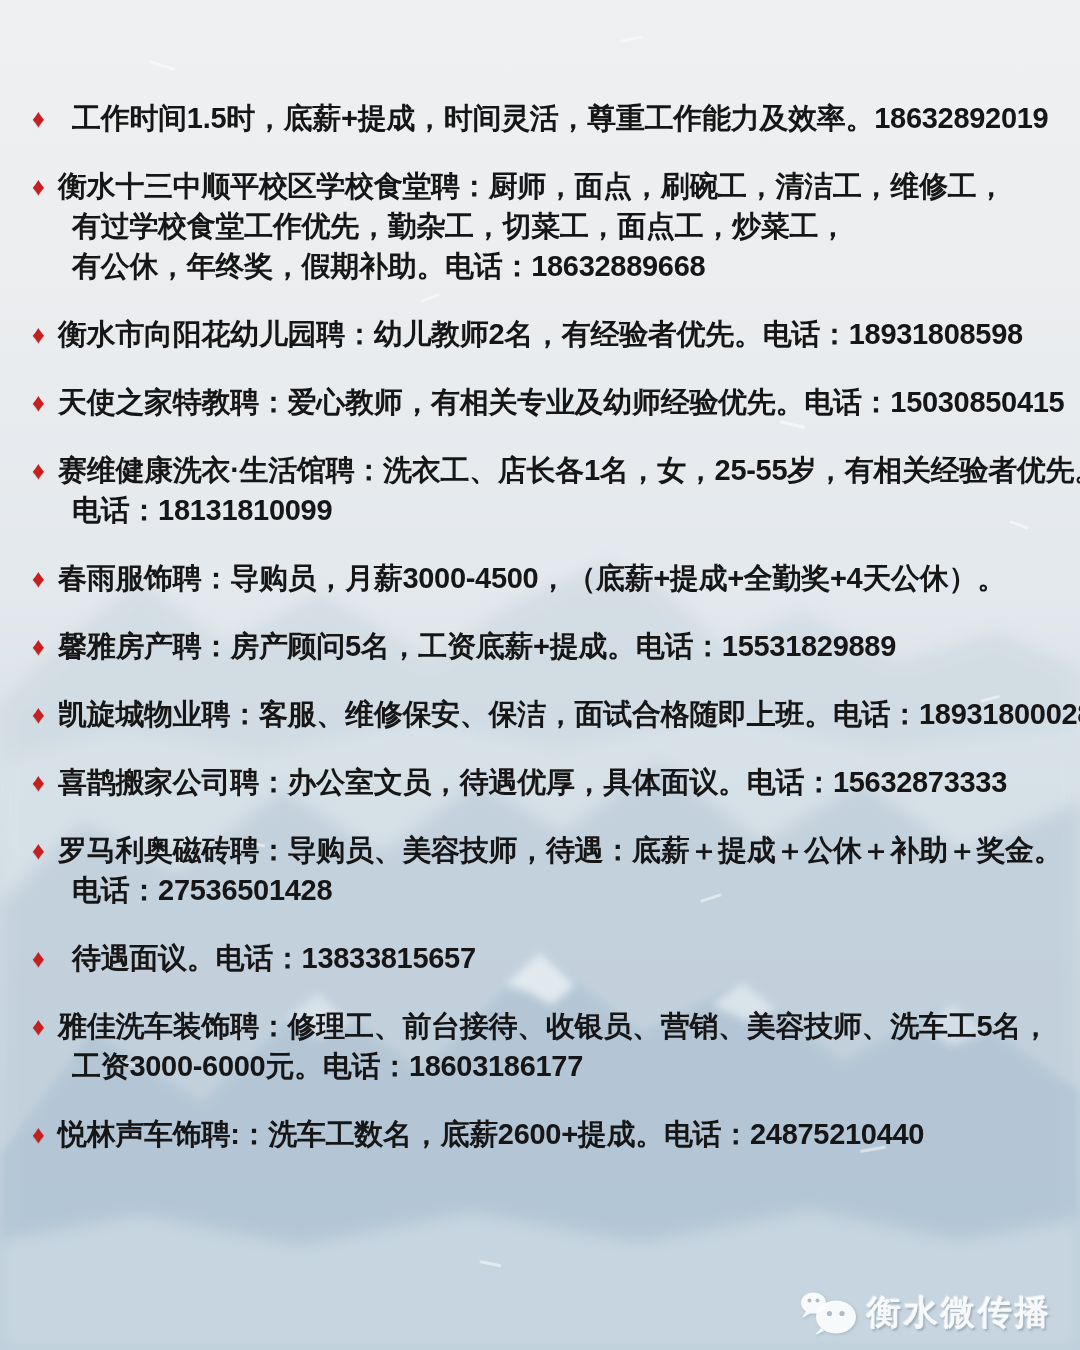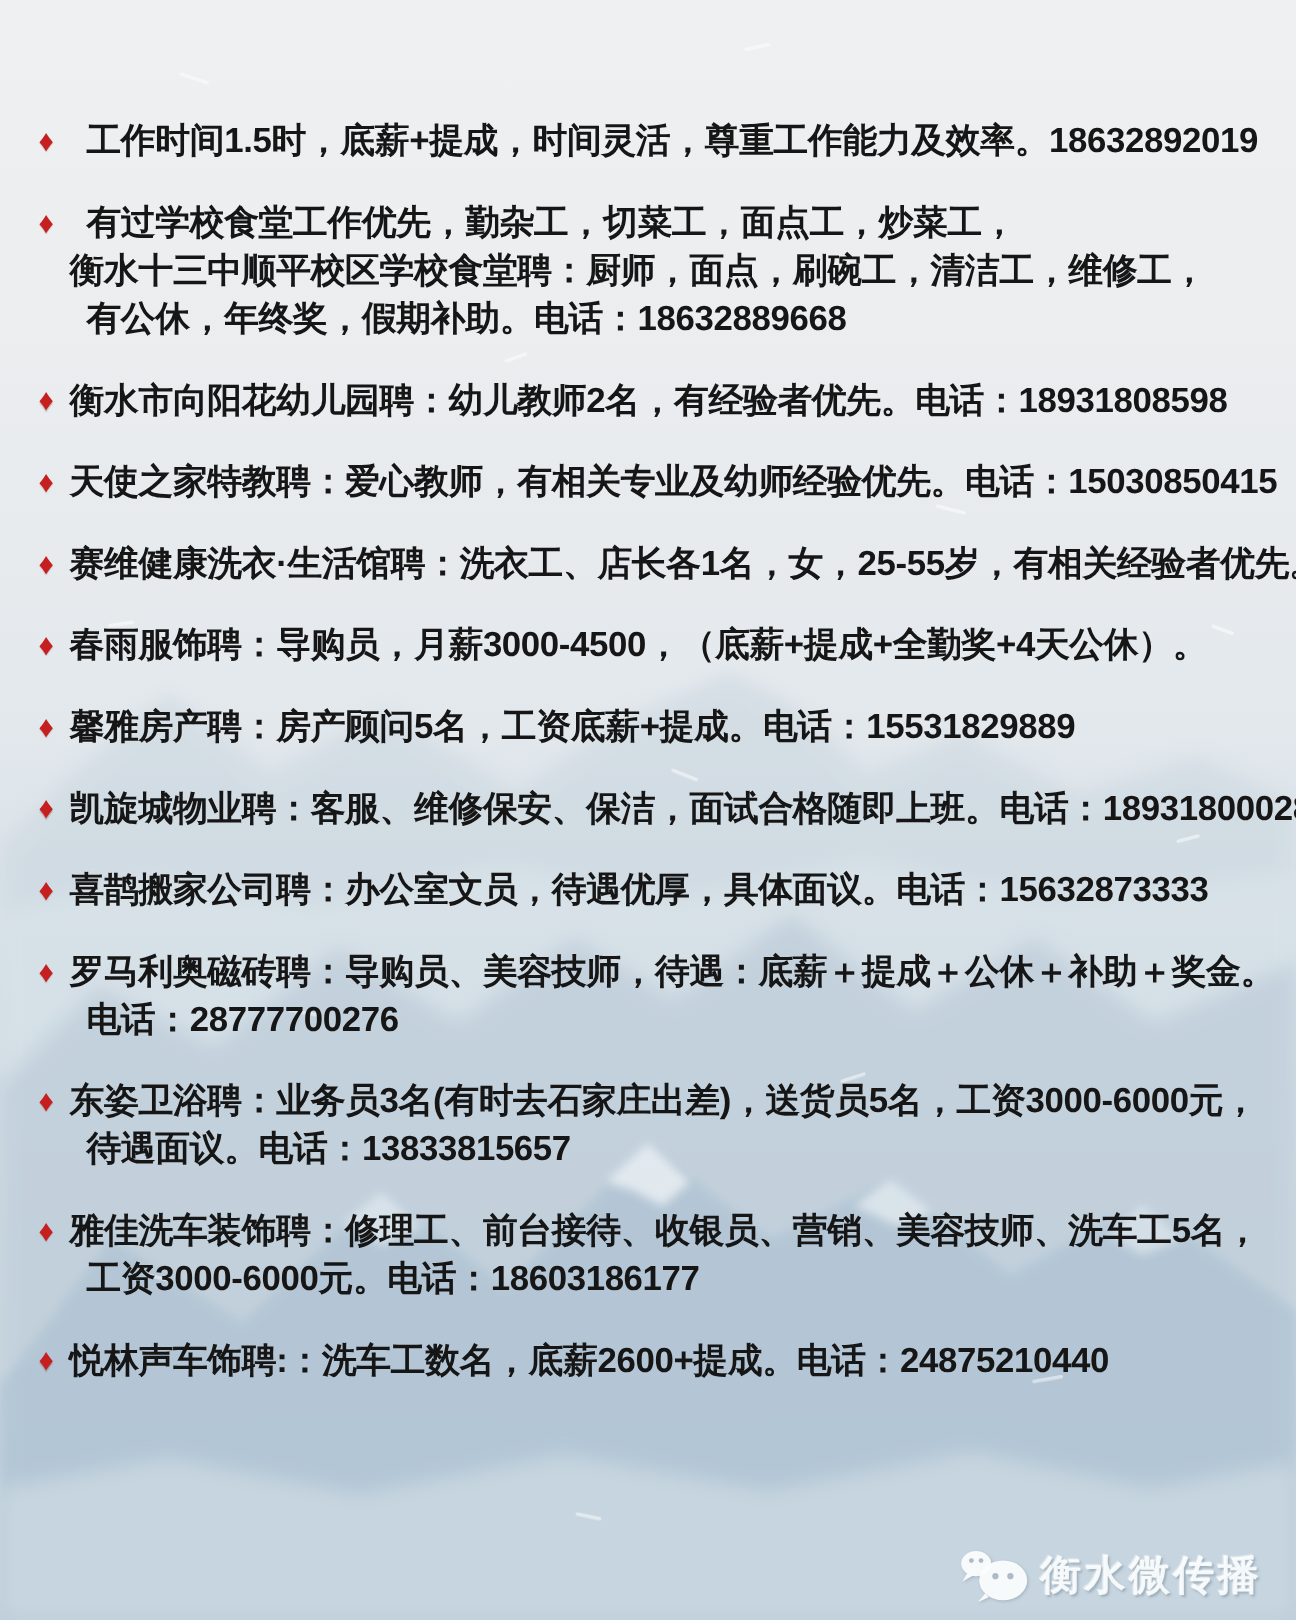--- a/index.html
+++ b/index.html
@@ -107,41 +107,42 @@
   <main class="content">
       <div class="listing">
         <span class="bullet">♦</span>
         <div class="lines">
           <div class="line cont">工作时间1.5时，底薪+提成，时间灵活，尊重工作能力及效率。18632892019</div>
         </div>
       </div>
       <div class="listing">
         <span class="bullet">♦</span>
         <div class="lines">
+          <div class="line">衡水十三中顺平校区学校食堂聘：厨师，面点，刷碗工，清洁工，维修工，</div>
           <div class="line cont">有过学校食堂工作优先，勤杂工，切菜工，面点工，炒菜工，</div>
-          <div class="line">衡水十三中顺平校区学校食堂聘：厨师，面点，刷碗工，清洁工，维修工，</div>
           <div class="line cont">有公休，年终奖，假期补助。电话：18632889668</div>
         </div>
       </div>
       <div class="listing">
         <span class="bullet">♦</span>
         <div class="lines">
           <div class="line">衡水市向阳花幼儿园聘：幼儿教师2名，有经验者优先。电话：18931808598</div>
         </div>
       </div>
       <div class="listing">
         <span class="bullet">♦</span>
         <div class="lines">
           <div class="line">天使之家特教聘：爱心教师，有相关专业及幼师经验优先。电话：15030850415</div>
         </div>
       </div>
       <div class="listing">
         <span class="bullet">♦</span>
         <div class="lines">
           <div class="line">赛维健康洗衣·生活馆聘：洗衣工、店长各1名，女，25-55岁，有相关经验者优先。</div>
+          <div class="line cont">电话：18131810099</div>
         </div>
       </div>
       <div class="listing">
         <span class="bullet">♦</span>
         <div class="lines">
           <div class="line">春雨服饰聘：导购员，月薪3000-4500，（底薪+提成+全勤奖+4天公休）。</div>
         </div>
       </div>
       <div class="listing">
         <span class="bullet">♦</span>
@@ -158,27 +159,26 @@
       <div class="listing">
         <span class="bullet">♦</span>
         <div class="lines">
           <div class="line">喜鹊搬家公司聘：办公室文员，待遇优厚，具体面议。电话：15632873333</div>
         </div>
       </div>
       <div class="listing">
         <span class="bullet">♦</span>
         <div class="lines">
           <div class="line">罗马利奥磁砖聘：导购员、美容技师，待遇：底薪＋提成＋公休＋补助＋奖金。</div>
-          <div class="line cont">电话：28777700276</div>
-        </div>
-      </div>
-      <div class="listing">
-        <span class="bullet">♦</span>
-        <div class="lines">
-          <div class="line">东姿卫浴聘：业务员3名(有时去石家庄出差)，送货员5名，工资3000-6000元，</div>
+          <div class="line cont">电话：27536501428</div>
+        </div>
+      </div>
+      <div class="listing">
+        <span class="bullet">♦</span>
+        <div class="lines">
           <div class="line cont">待遇面议。电话：13833815657</div>
         </div>
       </div>
       <div class="listing">
         <span class="bullet">♦</span>
         <div class="lines">
           <div class="line">雅佳洗车装饰聘：修理工、前台接待、收银员、营销、美容技师、洗车工5名，</div>
           <div class="line cont">工资3000-6000元。电话：18603186177</div>
         </div>
       </div>

